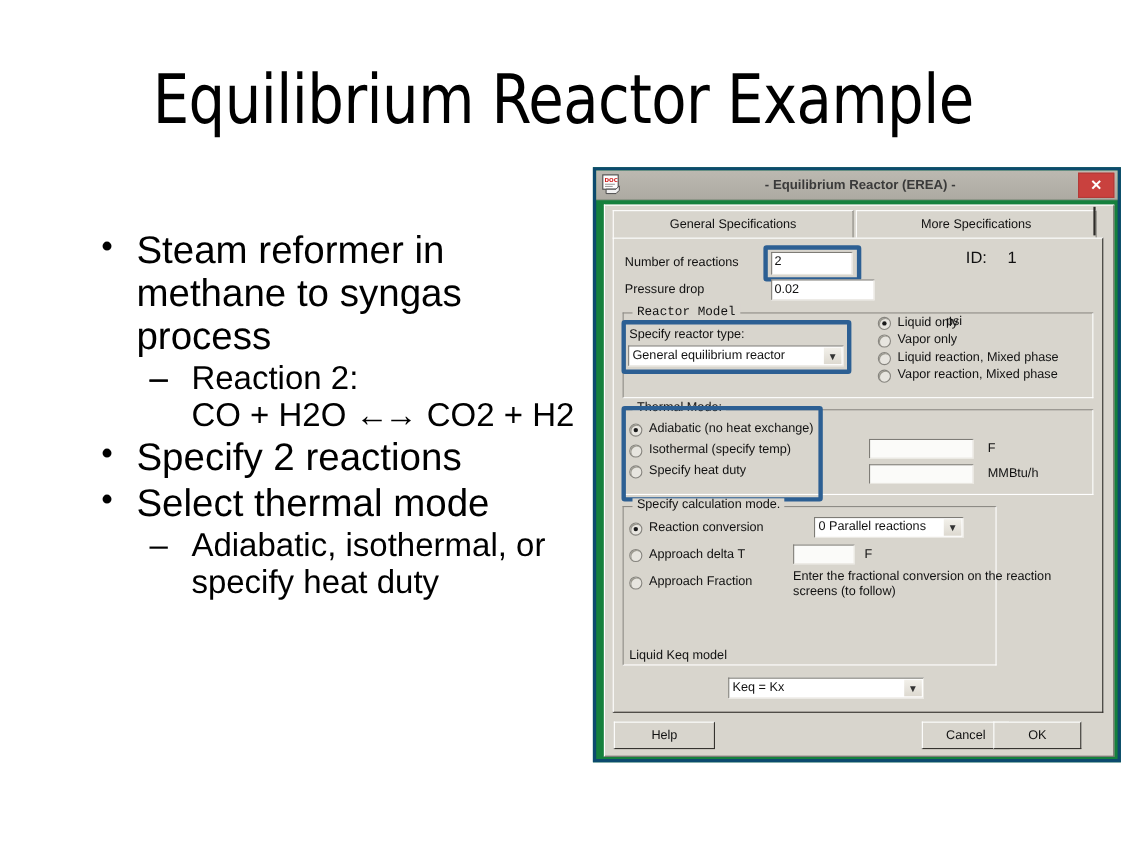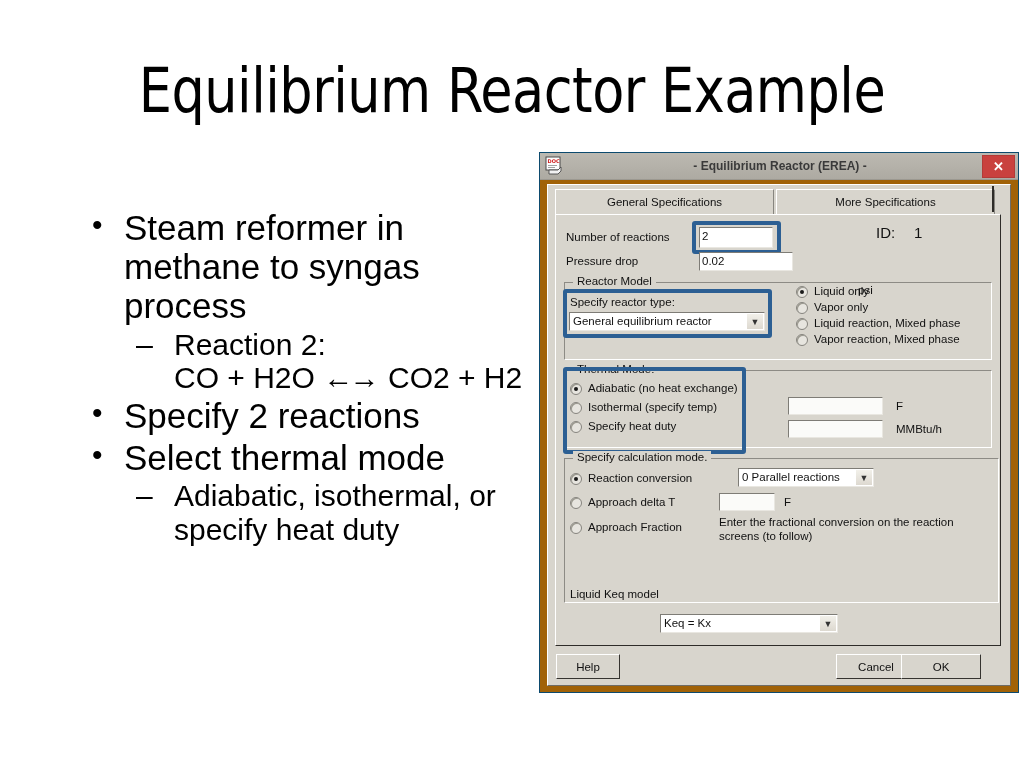--- a/index.html
+++ b/index.html
@@ -65,22 +65,22 @@
     left: 58px; top: 0px;
     font-size: 30px;
   }
   .arrow { letter-spacing: -0.12em; padding-right: 0.12em; }
 
   
   #dialog {
     position: absolute;
     left: 539px; top: 152px;
     width: 480px; height: 541px;
-    background: #a16207;
-    border: 1px solid #0c4a6e;
+    background: #15803d;
+    border: 3px solid #0c4a6e;
     box-sizing: border-box;
     font-size: 11px;
     color: #000;
   }
   #titlebar {
     position: relative;
     height: 26px;
     background: linear-gradient(#bcb9b1, #adaaa2);
     border-bottom: 1px solid #9b9890;
   }
@@ -310,21 +310,21 @@
         <div class="tf" style="left:143px; top:12px; width:74px; height:21px;">2</div>
         <div class="hl" style="left:136px; top:6px; width:89px; height:33px;"></div>
 
         <div class="lbl" style="left:10px; top:40px;">Pressure drop</div>
         <div class="tf" style="left:143px; top:37px; width:94px; height:19px;">0.02</div>
         <div class="lbl" style="left:302px; top:40px;margin-top:29px;">psi</div>
 
         <div class="lbl" style="left:320px; top:9px; font-size:15px;">ID:</div>
         <div class="lbl" style="left:358px; top:9px; font-size:15px;">1</div>
 
-        <div class="group" style="left:8px; top:67px; width:428px; height:78px;">
+        <div class="group" style="left:8px; top:67px; width:428px; height:78px;font-family:Liberation Mono, monospace;">
           <span class="gtitle">Reactor Model</span>
         </div>
 
         <div class="lbl" style="left:14px; top:81px;">Specify reactor type:</div>
         <div class="combo" style="left:13px; top:97px; width:196px; height:19px;">
           <span>General equilibrium reactor</span>
           <span class="arrowbox">▼</span>
         </div>
         <div class="hl" style="left:7px; top:74px; width:209px; height:49px;"></div>
 
@@ -362,21 +362,21 @@
           <span class="rt">Specify heat duty</span>
         </div>
         <div class="hl" style="left:7px; top:152px; width:183px; height:87px;"></div>
 
         <div class="tf blank" style="left:232px; top:182px; width:95px; height:18px;"></div>
         <div class="lbl" style="left:340px; top:185px;">F</div>
 
         <div class="tf blank" style="left:232px; top:205px; width:95px; height:18px;"></div>
         <div class="lbl" style="left:340px; top:208px;">MMBtu/h</div>
 
-        <div class="group" style="left:8px; top:243px; width:435px; height:145px;">
+        <div class="group" style="left:8px; top:243px; width:340px; height:145px;">
           <span class="gtitle">Specify calculation mode.</span>
         </div>
 
         <div class="radio sel" style="left:14px; top:257px;">
           <span class="rb"></span>
           <span class="rt">Reaction conversion</span>
         </div>
         <div class="combo" style="left:150px; top:253px; width:136px; height:19px;margin-left:32px;">
           <span>0 Parallel reactions</span>
           <span class="arrowbox">▼</span>
@@ -397,21 +397,21 @@
 
         <div class="lbl" style="left:14px; top:373px;">Liquid Keq model</div>
         <div class="combo" style="left:104px; top:369px; width:178px; height:19px;margin-top:30px;">
           <span>Keq = Kx</span>
           <span class="arrowbox">▼</span>
         </div>
 
       </div>
 
       <div id="bottombar">
-        <div class="btn" style="left:1px; top:3px; width:64px; height:25px;">Help</div>
+        <div class="btn" style="left:1px; top:3px; width:92px; height:25px;">Help</div>
         <div class="btn" style="left:281px; top:3px; width:80px; height:25px;">Cancel</div>
         <div class="btn" style="left:346px; top:3px; width:80px; height:25px;">OK</div>
       </div>
 
     </div>
   </div>
 
 </div>
 
 </body></html>

